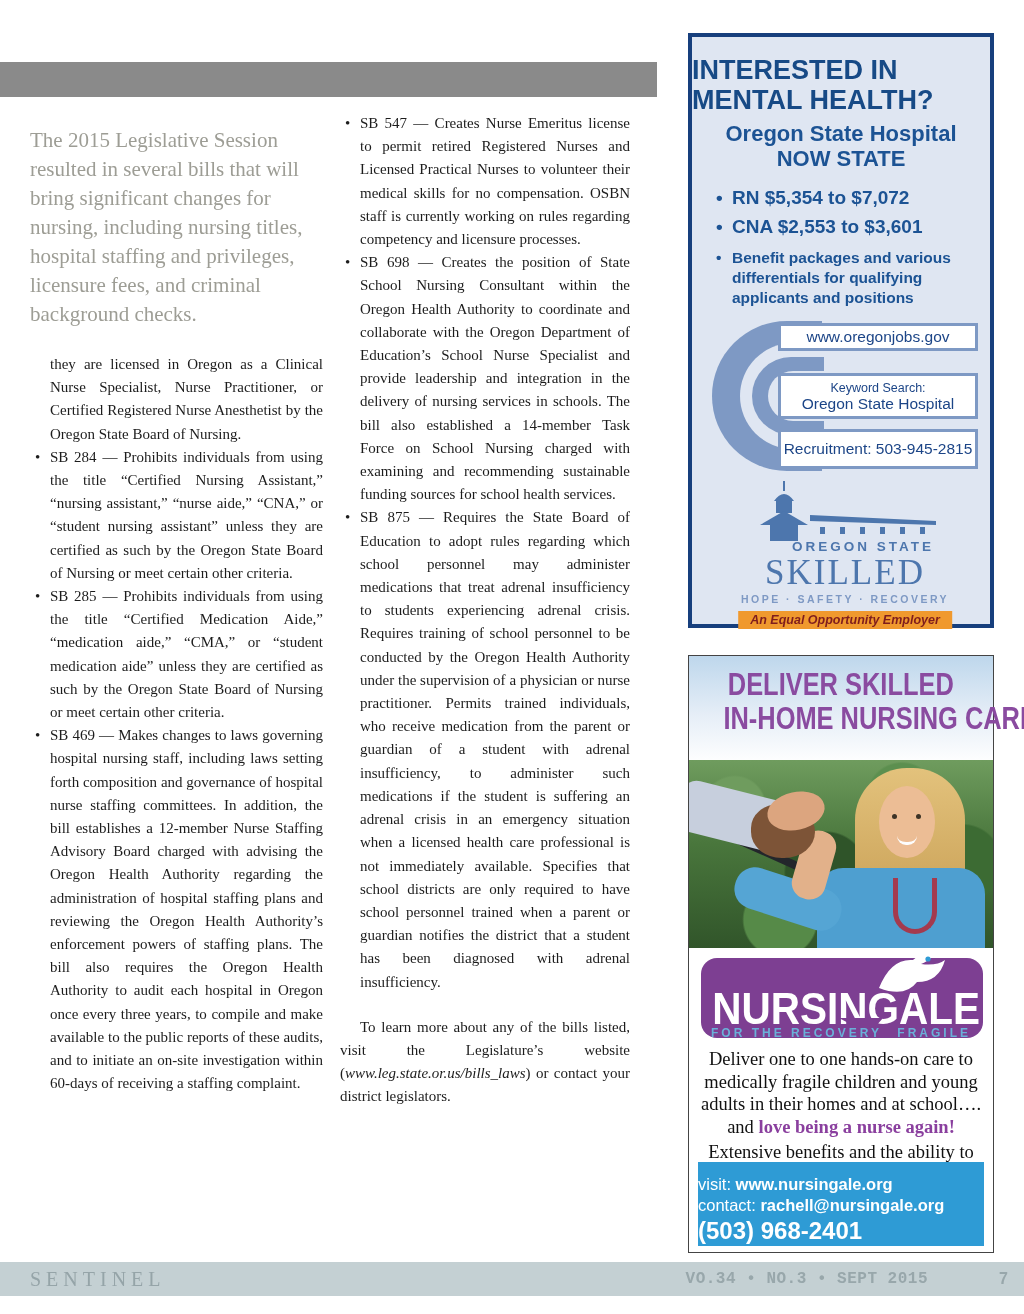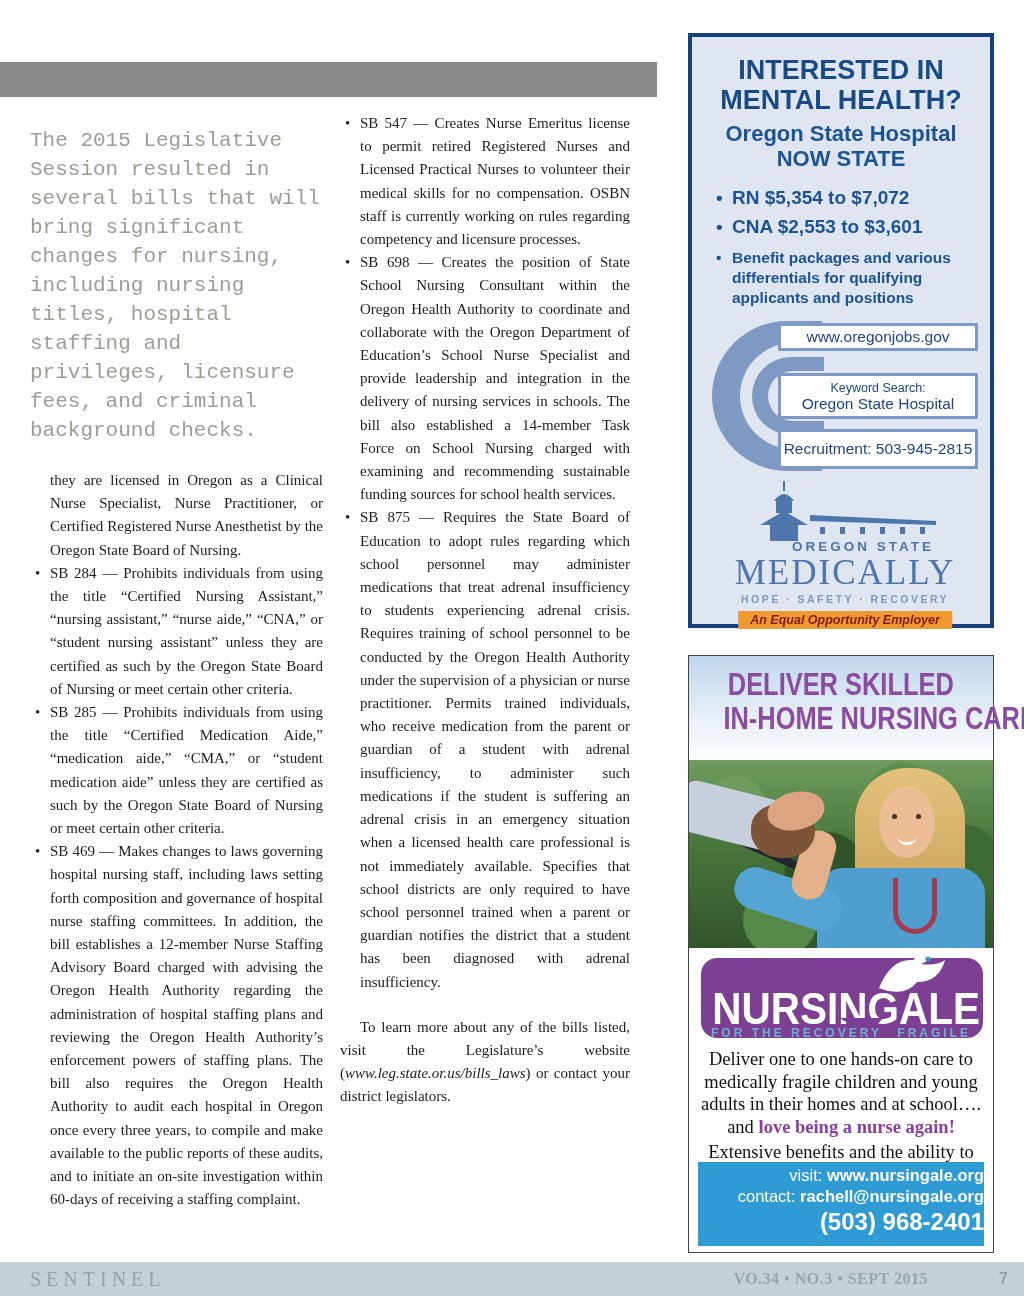--- a/index.html
+++ b/index.html
@@ -12,21 +12,21 @@
 
   
   .top-bar { position:absolute; left:0; top:62px; width:657px; height:35px; background:#8a8a8a; }
 
   
   .col { position:absolute; }
   .col1 { left:30px;  top:126px; width:293px; }
   .col2 { left:340px; top:112px; width:290px; }
 
   .intro {
-    font-family:Liberation Mono, monospace;
+    font-family:Liberation Serif, serif;
     font-size:21px; line-height:29px; color:#9d9d95; margin-bottom:24px;
   }
   .body-text { font-size:15px; line-height:23.2px; text-align:justify; }
   .cont { margin-left:20px; }
 
   ul.bullets { list-style:none; }
   ul.bullets li {
     position:relative; padding-left:20px; font-size:15px; line-height:23.2px; text-align:justify;
   }
   ul.bullets li::before {
@@ -34,21 +34,21 @@
   }
   .closing { margin-top:22px; text-indent:20px; }
   .closing em { font-style:italic; }
 
   
   .ad1 {
     position:absolute; left:688px; top:33px; width:306px; height:595px;
     background:#dfe6f2; border:4px solid #173f7d;
     font-family:"Liberation Sans","DejaVu Sans",sans-serif; color:#1c4587;
   }
-  .ad1 .t1 { position:absolute; top:18px; left:0; width:100%; text-align:center;
+  .ad1 .t1 { position:absolute; top:18px; left:0; width:100%; text-align:left;
              font-weight:bold; font-size:27px; line-height:30px; color:#174a86; }
   .ad1 .t2 { position:absolute; top:84px; left:0; width:100%; text-align:center;
              font-weight:bold; font-size:22px; line-height:25px; color:#1c5394; }
   .ad1 .blist { position:absolute; top:146px; left:22px; width:262px; }
   .ad1 .blist .bi { position:relative; padding-left:18px; color:#1c5394; }
   .ad1 .blist .bi::before { content:"•"; position:absolute; left:2px; top:0; }
   .ad1 .bi.sal { font-weight:bold; font-size:19px; line-height:29px; }
   .ad1 .bi.ben { font-weight:bold; font-size:15.5px; line-height:20px; margin-top:7px; }
 
   .arcs { position:absolute; top:280px; left:0; width:306px; height:160px; }
@@ -140,32 +140,32 @@
                border-left:30px solid rgba(0,0,0,0); border-right:14px solid rgba(0,0,0,0);
                border-top:16px solid #7d3f92; }
 
   .ng-copy { position:absolute; top:392px; left:6px; right:6px; text-align:center;
              font-family:"Liberation Serif","DejaVu Serif",serif;
              font-size:18.5px; line-height:22.5px; color:#111; }
   .ng-copy .hl { color:#8a3f9e; font-weight:bold; }
   .ng-copy .ben { display:block; margin-top:3px; }
 
   .ng-contact { position:absolute; left:9px; right:9px; top:506px; height:84px;
-                background:#2e9bd5; color:#ffffff; text-align:right; padding-top:3px; }
+                background:#2e9bd5; color:#ffffff; text-align:left; padding-top:12px; }
   .ng-contact .row { font-size:16.5px; line-height:21px; }
   .ng-contact b { font-weight:bold; }
   .ng-phone { font-size:24px; font-weight:bold; line-height:30px; }
 
   
   .footer { position:absolute; left:0; top:1262px; width:1024px; height:34px; background:#c4d0d3; }
   .footer .mag { position:absolute; left:30px; top:0; line-height:34px;
                  font-family:"Liberation Serif","DejaVu Serif",serif;
                  font-size:20px; letter-spacing:5px; color:#95a4a8; }
   .footer .issue { position:absolute; right:96px; top:0; line-height:34px;
-                   font-family:Liberation Serif, serif;
+                   font-family:Liberation Mono, monospace;
                    font-weight:bold; font-size:16px; letter-spacing:0.5px; color:#98a7ab; }
   .footer .pg { position:absolute; right:16px; top:0; line-height:34px;
                 font-family:"Liberation Sans","DejaVu Sans",sans-serif;
                 font-weight:bold; font-size:16px; color:#98a7ab; }
 </style>
 </head>
 <body>
 
 <div class="top-bar"></div>
 
@@ -229,21 +229,21 @@
       <rect x="20" y="46" width="28" height="16" fill="#4d76ad"></rect>
       <path d="M60 36 L186 42 L186 46 L60 42 Z" fill="#4d76ad"></path>
       <rect x="70" y="48" width="5" height="7" fill="#4d76ad"></rect>
       <rect x="90" y="48" width="5" height="7" fill="#4d76ad"></rect>
       <rect x="110" y="48" width="5" height="7" fill="#4d76ad"></rect>
       <rect x="130" y="48" width="5" height="7" fill="#4d76ad"></rect>
       <rect x="150" y="48" width="5" height="7" fill="#4d76ad"></rect>
       <rect x="170" y="48" width="5" height="7" fill="#4d76ad"></rect>
     </svg>
     <div class="osh-top">OREGON STATE</div>
-    <div class="osh-main">MEDICALLY</div>
+    <div class="osh-main">SKILLED</div>
     <div class="osh-tag">HOPE · SAFETY · RECOVERY</div>
     <div class="eoe">An Equal Opportunity Employer</div>
   </div>
 </div>
 
 <div class="ad2">
   <div class="sky"></div>
   <div class="headline">
     <div><span class="squeeze">DELIVER SKILLED</span></div>
     <div><span class="squeeze">IN-HOME NURSING CARE</span></div>

